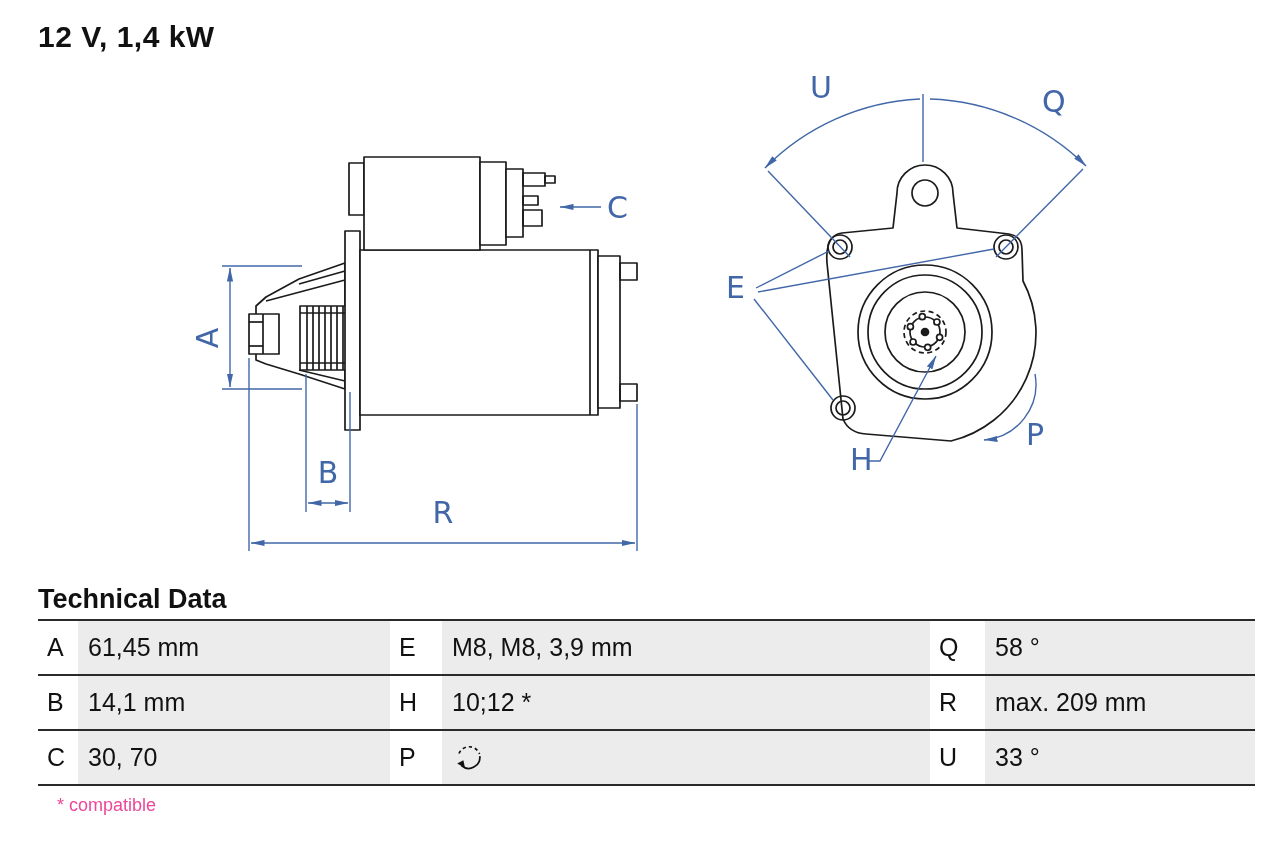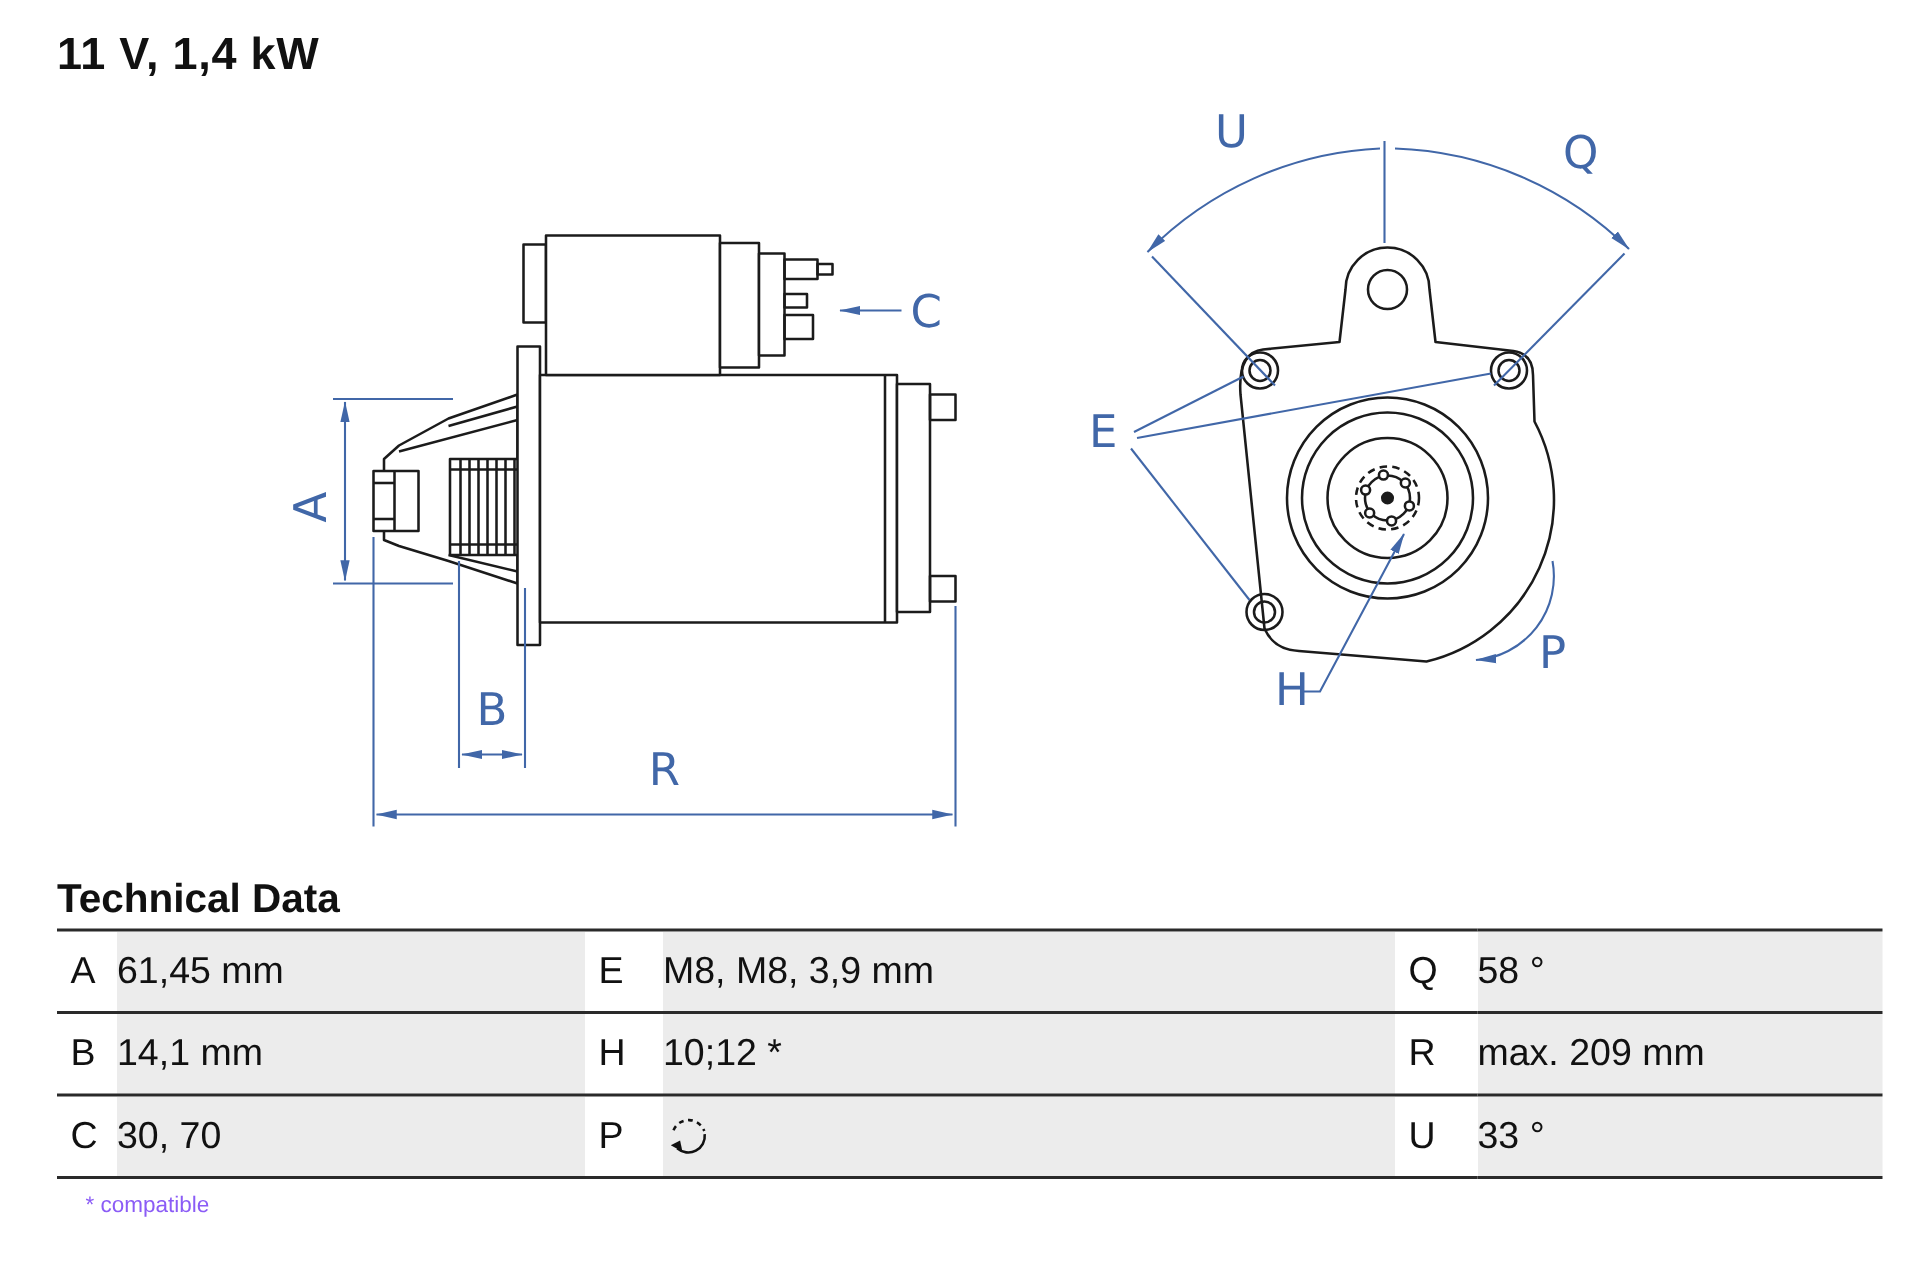--- a/index.html
+++ b/index.html
@@ -17,31 +17,31 @@
   .tech-heading { font-size:27px; font-weight:bold; margin-bottom:4px; color:#111; }
   table.specs { border-collapse:collapse; width:1217px; table-layout:fixed; }
   table.specs tr { height:55px; }
   table.specs td {
     border-top:2px solid #2a2a2a;
     font-size:25px; vertical-align:middle; color:#111;
     white-space:nowrap; overflow:hidden;
   }
   table.specs tr:last-child td { border-bottom:2px solid #2a2a2a; }
   td.k { background:#ffffff; padding-left:9px; }
-  td.v { background:#ececec; padding-left:0; }
+  td.v { background:#ececec; padding-left:10px; }
   .rot-icon { display:inline-block; vertical-align:middle; margin-top:2px; }
-  .footnote { font-size:15px; margin-top:9px; padding-left:19px; color:#8b5cf6; }
+  .footnote { font-size:18px; margin-top:9px; padding-left:19px; color:#ec4899; }
   .dimlbl { font-family:"DejaVu Sans", sans-serif; }
 </style>
 </head>
 <body>
 
 <div class="page">
 
-  <div class="title">11 V, 1,4 kW</div>
+  <div class="title">12 V, 1,4 kW</div>
 
   <svg class="drawing" width="1280" height="575" viewBox="0 0 1280 575">
     <defs>
       <marker id="dimarrow" viewBox="0 0 14 7" markerWidth="14" markerHeight="7" refX="13.5" refY="3.5" orient="auto-start-reverse" markerUnits="userSpaceOnUse">
         <path d="M14,3.5 L0,0.4 L0,6.6 Z" fill="#4167a8"></path>
       </marker>
     </defs>
 
     <g stroke="#1b1b1b" stroke-width="1.7" fill="none" stroke-linejoin="round">
 

